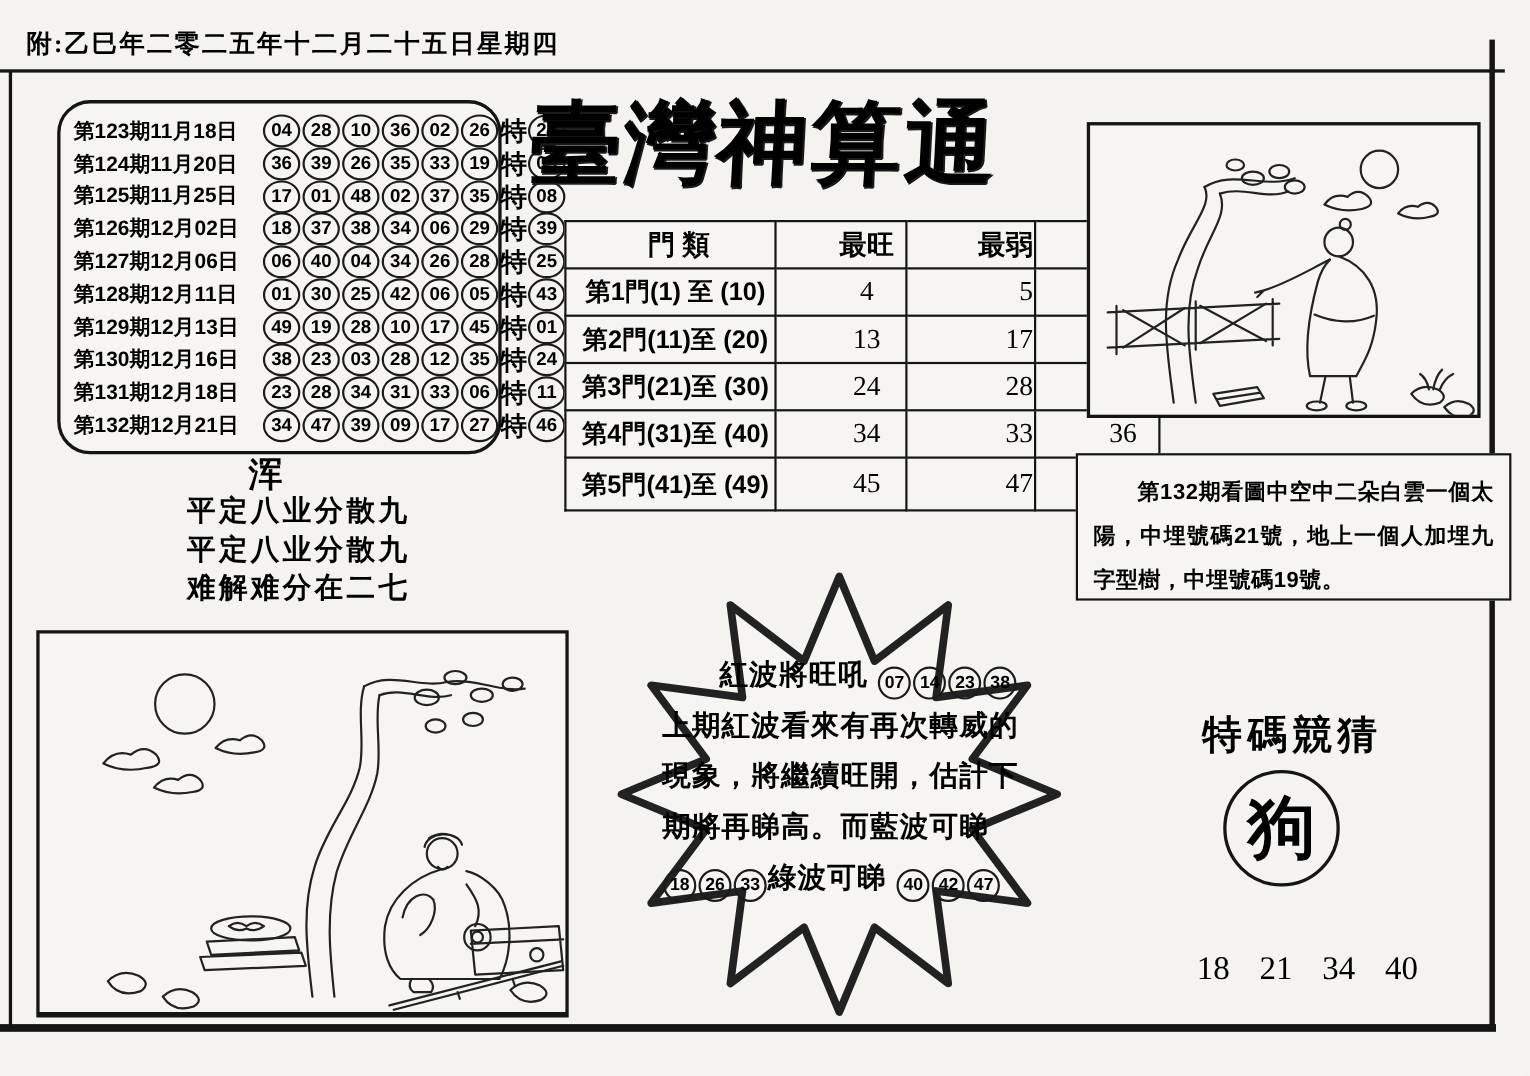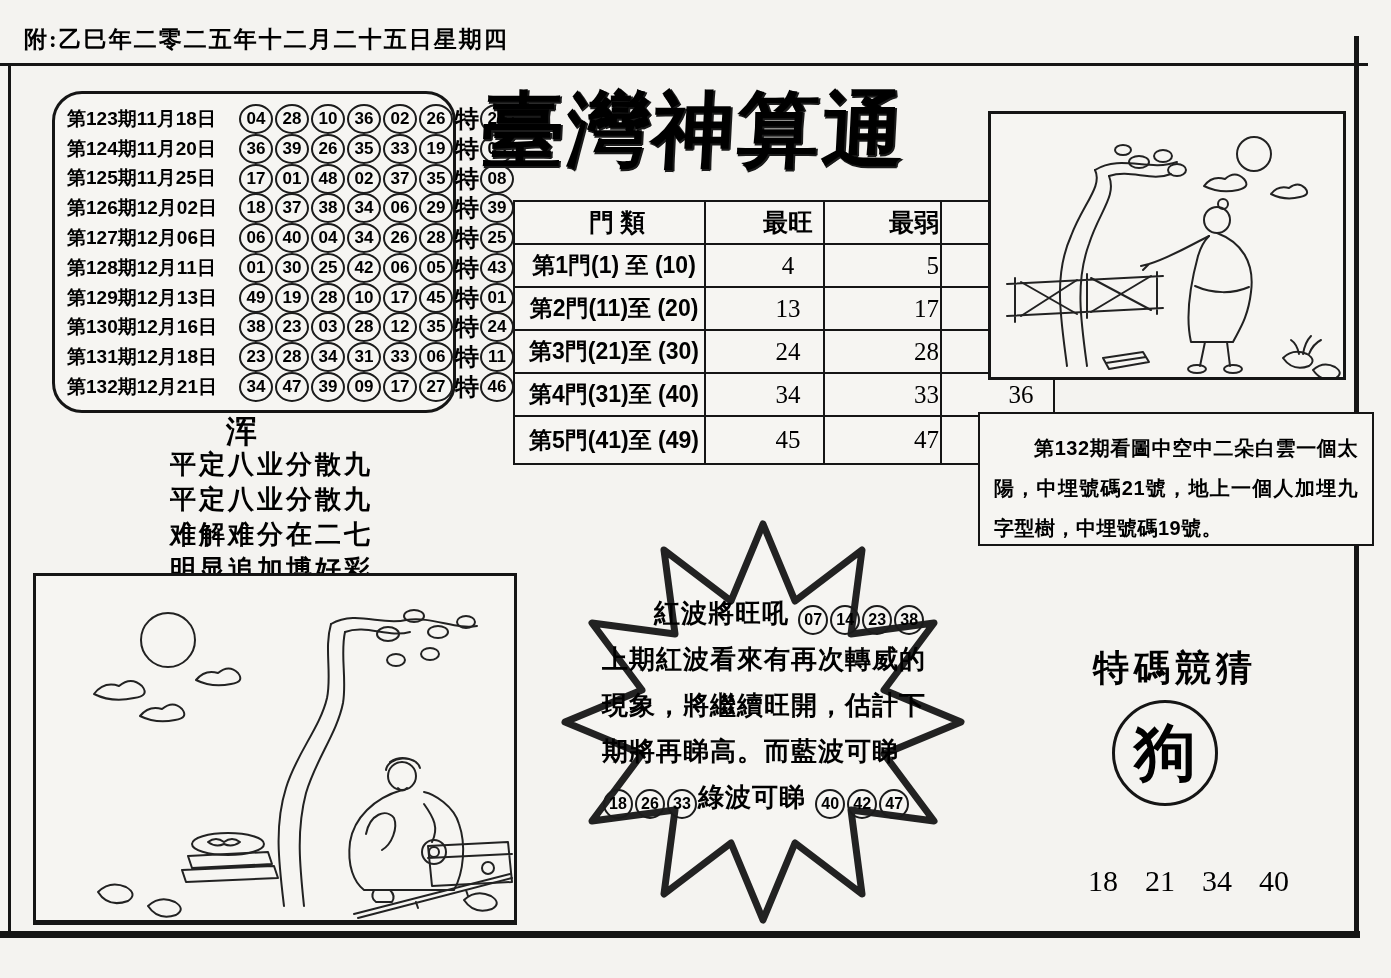--- a/index.html
+++ b/index.html
@@ -213,21 +213,20 @@
           <span class="ball">46</span>
         </div>
       </div>
   </div>
 
   <div class="abs poem-title">浑</div>
   <div class="abs poem-lines">
     <div>平定八业分散九</div>
     <div>平定八业分散九</div>
     <div>难解难分在二七</div>
-    <div>明显追加博好彩</div>
   </div>
 
   <div class="abs main-title">臺灣神算通</div>
 
   <table class="abs cat-table">
     <tbody>
         <tr>
           <td class="head c0" style="text-align: center; padding-left: 16px;">門  類</td>
           <td class="head c1">最旺</td>
           <td class="head c2">最弱</td>

